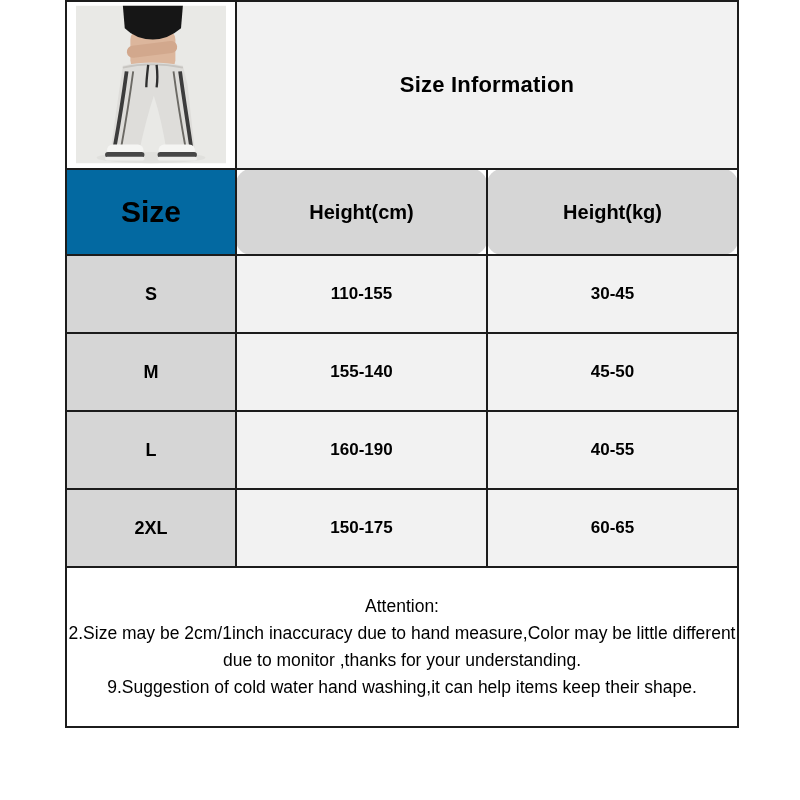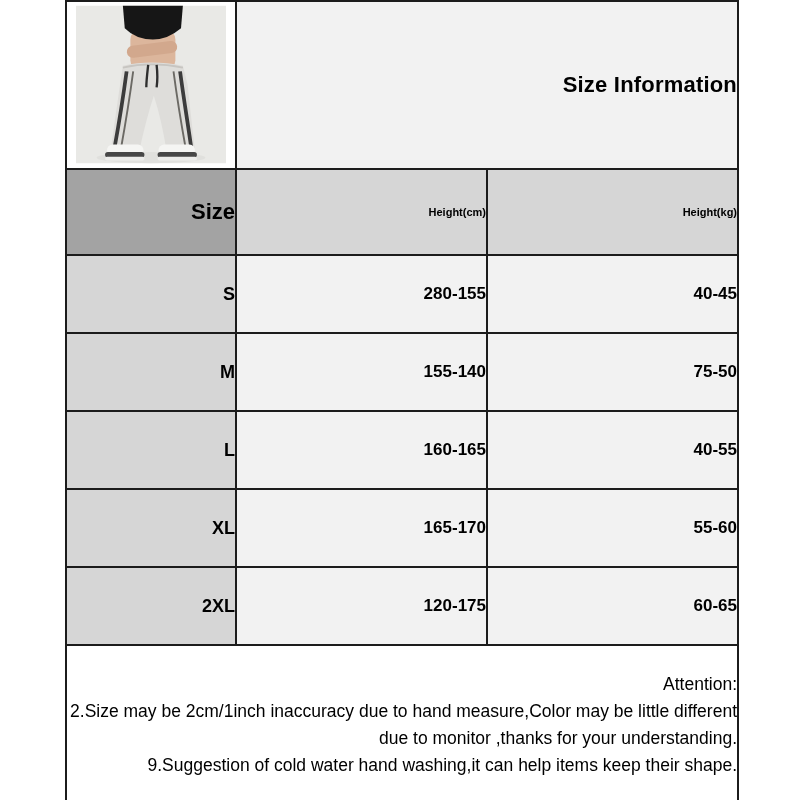--- a/index.html
+++ b/index.html
@@ -18,47 +18,48 @@
     width: 672px;
   }
   table.size-table {
     width: 672px;
     border-collapse: collapse;
     table-layout: fixed;
   }
   table.size-table td, table.size-table th {
     border: 2px solid #1c1c1c;
     padding: 0;
-    text-align: right;
+    text-align: center;
     vertical-align: middle;
   }
   tr.r-photo  { height: 168px; }
   tr.r-head   { height: 86px; }
   tr.r-data   { height: 78px; }
   tr.r-note   { height: 160px; }
 
   td.photo-cell { background: #ffffff; }
   td.photo-cell svg { display: block; margin: 1px auto 2px auto; }
 
   td.title-cell { background: #f2f2f2; }
   .title-text {
     font-size: 22px;
     font-weight: bold;
     letter-spacing: 0.2px;
   }
 
   th.size-head {
-    background: #a3a3a3;
-    font-size: 22px;
+    background: #0369a1;
+    font-size: 30px;
     font-weight: bold;
   }
   th.col-head {
     background: #d6d6d6;
-    font-size: 11px;
+    font-size: 20px;
     font-weight: bold;
+    border-radius: 15px;
   }
   td.size-label {
     background: #d6d6d6;
     font-size: 18px;
     font-weight: bold;
   }
   td.data-cell {
     background: #f2f2f2;
     font-size: 17px;
     font-weight: bold;
@@ -127,41 +128,36 @@
     </tr>
 
     <tr class="r-head">
       <th class="size-head">Size</th>
       <th class="col-head">Height(cm)</th>
       <th class="col-head">Height(kg)</th>
     </tr>
 
     <tr class="r-data">
       <td class="size-label">S</td>
-      <td class="data-cell">280-155</td>
-      <td class="data-cell">40-45</td>
+      <td class="data-cell">110-155</td>
+      <td class="data-cell">30-45</td>
     </tr>
     <tr class="r-data">
       <td class="size-label">M</td>
       <td class="data-cell">155-140</td>
-      <td class="data-cell">75-50</td>
+      <td class="data-cell">45-50</td>
     </tr>
     <tr class="r-data">
       <td class="size-label">L</td>
-      <td class="data-cell">160-165</td>
+      <td class="data-cell">160-190</td>
       <td class="data-cell">40-55</td>
     </tr>
     <tr class="r-data">
-      <td class="size-label">XL</td>
-      <td class="data-cell">165-170</td>
-      <td class="data-cell">55-60</td>
-    </tr>
-    <tr class="r-data">
       <td class="size-label">2XL</td>
-      <td class="data-cell">120-175</td>
+      <td class="data-cell">150-175</td>
       <td class="data-cell">60-65</td>
     </tr>
 
     <tr class="r-note">
       <td class="note-cell" colspan="3">
         <div class="note-line">Attention:</div>
         <div class="note-line">2.Size may be 2cm/1inch inaccuracy due to hand measure,Color may be little different due to monitor ,thanks for your understanding.</div>
         <div class="note-line">9.Suggestion of cold water hand washing,it can help items keep their shape.</div>
       </td>
     </tr>

